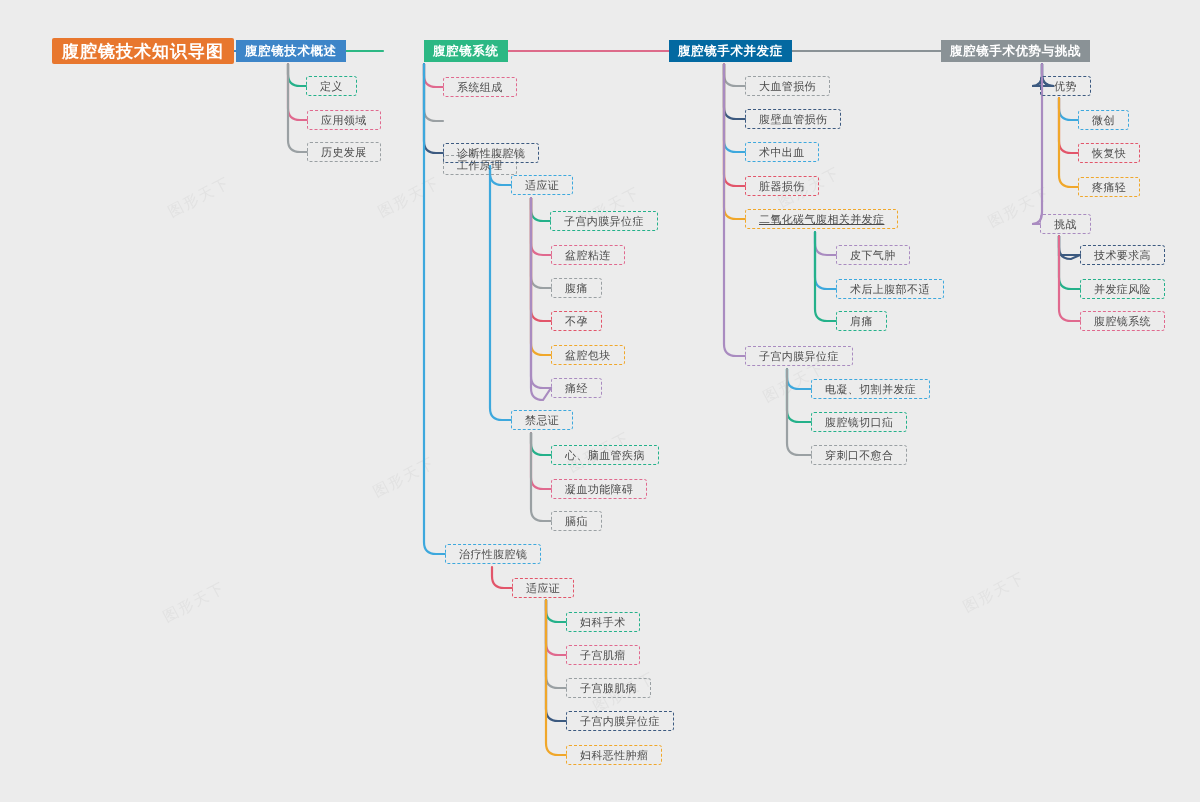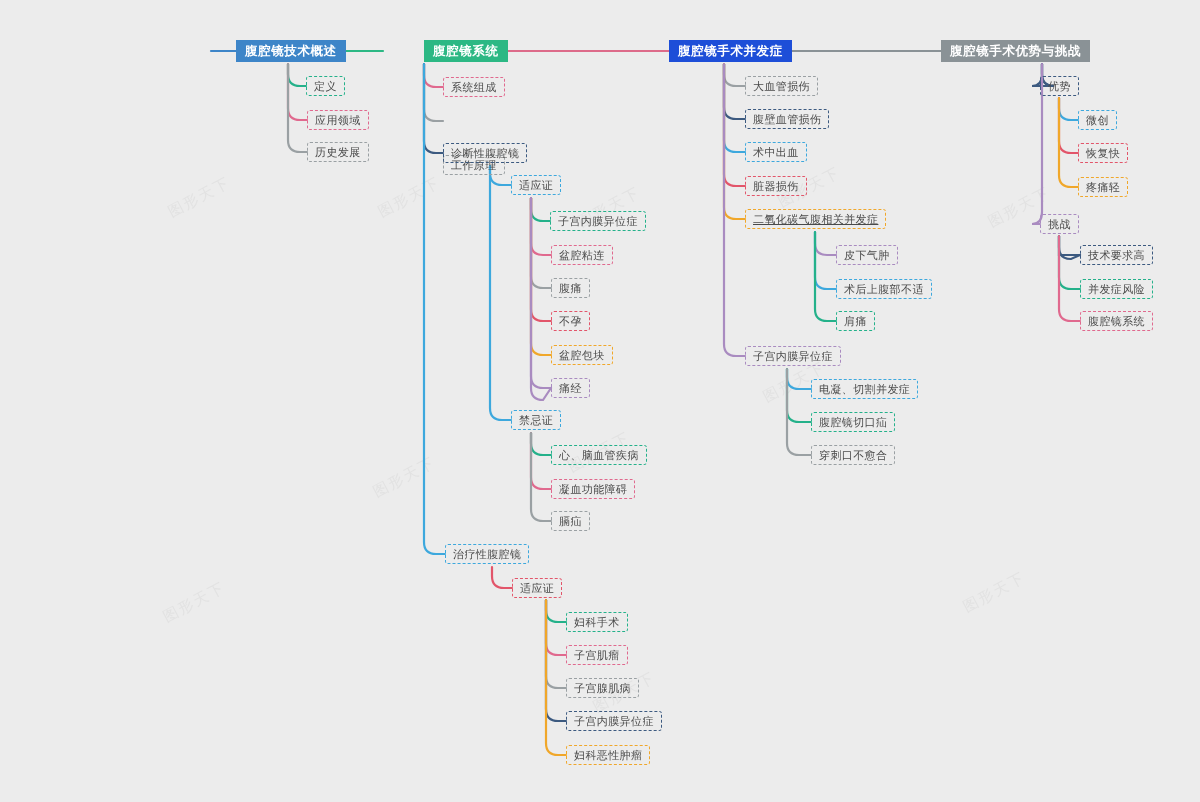--- a/index.html
+++ b/index.html
@@ -25,21 +25,21 @@
     color:#ffffff;font-weight:bold;border-radius:2px;
     padding:0 10px;height:26px;font-size:17px;letter-spacing:1px;
   }
   .n-main{
     color:#ffffff;font-weight:bold;border-radius:0;
     padding:0 9px;height:22px;font-size:12.5px;letter-spacing:.6px;
   }
   
   .n-leaf{
     background:transparent;border:1.6px dashed #999;border-radius:3px;
-    color:#4a4a4a;font-size:11px;height:20px;padding:0 7px;letter-spacing:.4px;
+    color:#4a4a4a;font-size:11px;height:20px;padding:0 13px;letter-spacing:.4px;
   }
 </style>
 </head>
 <body>
 
 <div id="canvas">
 
   <div class="wm" style="left:165px;top:205px;">图形天下</div>
   <div class="wm" style="left:370px;top:485px;">图形天下</div>
   <div class="wm" style="left:375px;top:205px;">图形天下</div>
@@ -119,20 +119,21 @@
       <path d="M1059,98 V141 Q1059,153 1071,153 L1078,153" stroke="#e2556a"></path>
       <path d="M1059,98 V175 Q1059,187 1071,187 L1078,187" stroke="#f0a72a"></path>
 
       <path d="M1059,236 V247 Q1059,259 1071,259 L1080,255" stroke="#3c5a80"></path>
       <path d="M1059,236 V255 Q1059,255 1071,255 L1080,255" stroke="#3c5a80"></path>
       <path d="M1059,236 V277 Q1059,289 1071,289 L1080,289" stroke="#24b18a"></path>
       <path d="M1059,236 V309 Q1059,321 1071,321 L1080,321" stroke="#e0698e"></path>
     </g>
   </svg>
 
+  <div class="node n-root" style="left:52px;top:38px;background:#e8772e;">腹腔镜技术知识导图</div>
 
   <div class="node n-main" style="left:236px;top:40px;background:#3d85c8;">腹腔镜技术概述</div>
   <div class="node n-leaf" style="left:306px;top:76px;border-color:#24b18a;">定义</div>
   <div class="node n-leaf" style="left:307px;top:110px;border-color:#e0698e;">应用领域</div>
   <div class="node n-leaf" style="left:307px;top:142px;border-color:#9aa0a3;">历史发展</div>
 
   <div class="node n-main" style="left:383px;top:40px;background:#2cb884;margin-left:41px;">腹腔镜系统</div>
   <div class="node n-leaf" style="left:443px;top:77px;border-color:#e0698e;">系统组成</div>
   <div class="node n-leaf" style="left:443px;top:111px;border-color:#9aa0a3;margin-top:44px;">工作原理</div>
   <div class="node n-leaf" style="left:443px;top:143px;border-color:#3c5a80;">诊断性腹腔镜</div>
@@ -151,21 +152,21 @@
   <div class="node n-leaf" style="left:551px;top:479px;border-color:#e0698e;">凝血功能障碍</div>
   <div class="node n-leaf" style="left:551px;top:511px;border-color:#9aa0a3;">膈疝</div>
 
   <div class="node n-leaf" style="left:512px;top:578px;border-color:#e2556a;">适应证</div>
   <div class="node n-leaf" style="left:566px;top:612px;border-color:#24b18a;">妇科手术</div>
   <div class="node n-leaf" style="left:566px;top:645px;border-color:#e0698e;">子宫肌瘤</div>
   <div class="node n-leaf" style="left:566px;top:678px;border-color:#9aa0a3;">子宫腺肌病</div>
   <div class="node n-leaf" style="left:566px;top:711px;border-color:#3c5a80;">子宫内膜异位症</div>
   <div class="node n-leaf" style="left:566px;top:745px;border-color:#f0a72a;">妇科恶性肿瘤</div>
 
-  <div class="node n-main" style="left:669px;top:40px;background:#1d4ed8;">腹腔镜手术并发症</div>
+  <div class="node n-main" style="left:669px;top:40px;background:#0369a1;">腹腔镜手术并发症</div>
   <div class="node n-leaf" style="left:745px;top:76px;border-color:#9aa0a3;">大血管损伤</div>
   <div class="node n-leaf" style="left:745px;top:109px;border-color:#3c5a80;">腹壁血管损伤</div>
   <div class="node n-leaf" style="left:745px;top:142px;border-color:#3da8dd;">术中出血</div>
   <div class="node n-leaf" style="left:745px;top:176px;border-color:#e2556a;">脏器损伤</div>
   <div class="node n-leaf" style="left:745px;top:209px;border-color:#f0a72a;text-decoration:underline;">二氧化碳气腹相关并发症</div>
   <div class="node n-leaf" style="left:745px;top:346px;border-color:#a98bc0;">子宫内膜异位症</div>
 
   <div class="node n-leaf" style="left:836px;top:245px;border-color:#a98bc0;">皮下气肿</div>
   <div class="node n-leaf" style="left:836px;top:279px;border-color:#3da8dd;">术后上腹部不适</div>
   <div class="node n-leaf" style="left:836px;top:311px;border-color:#24b18a;">肩痛</div>

